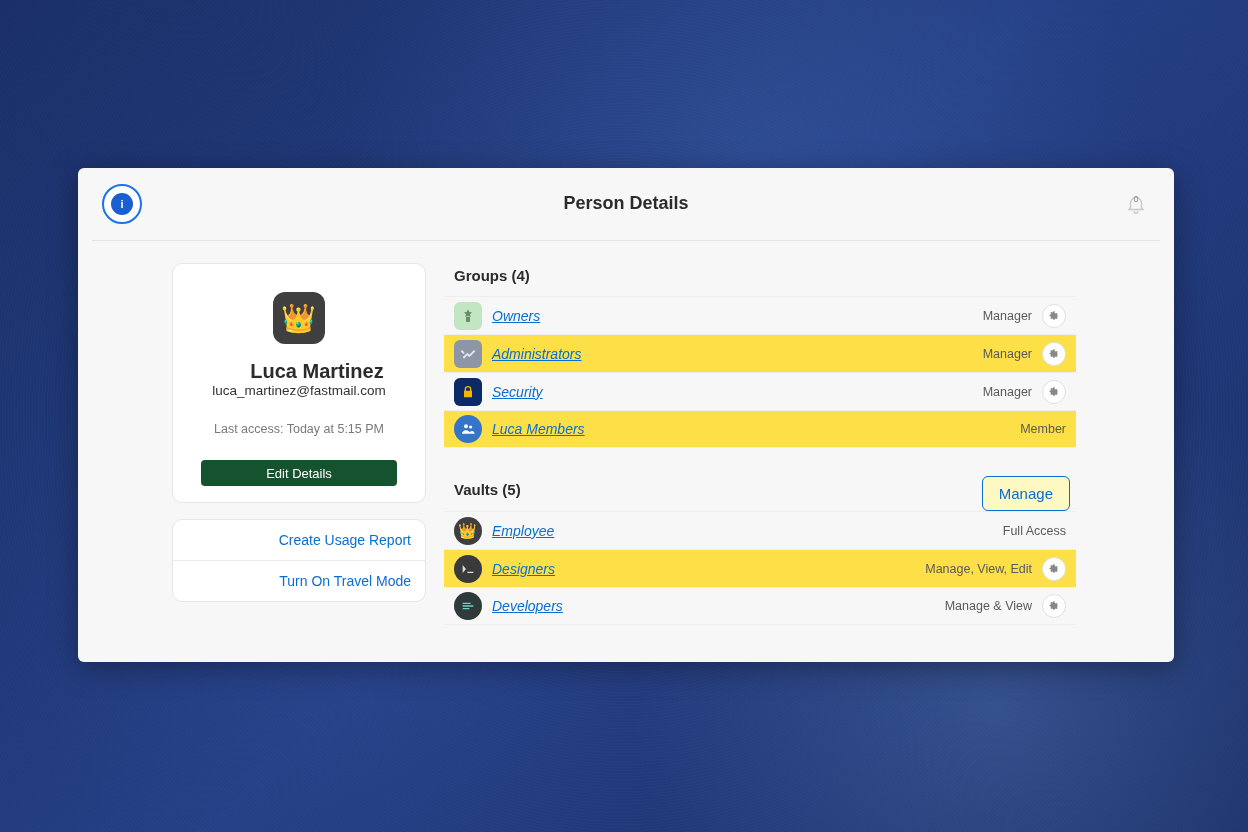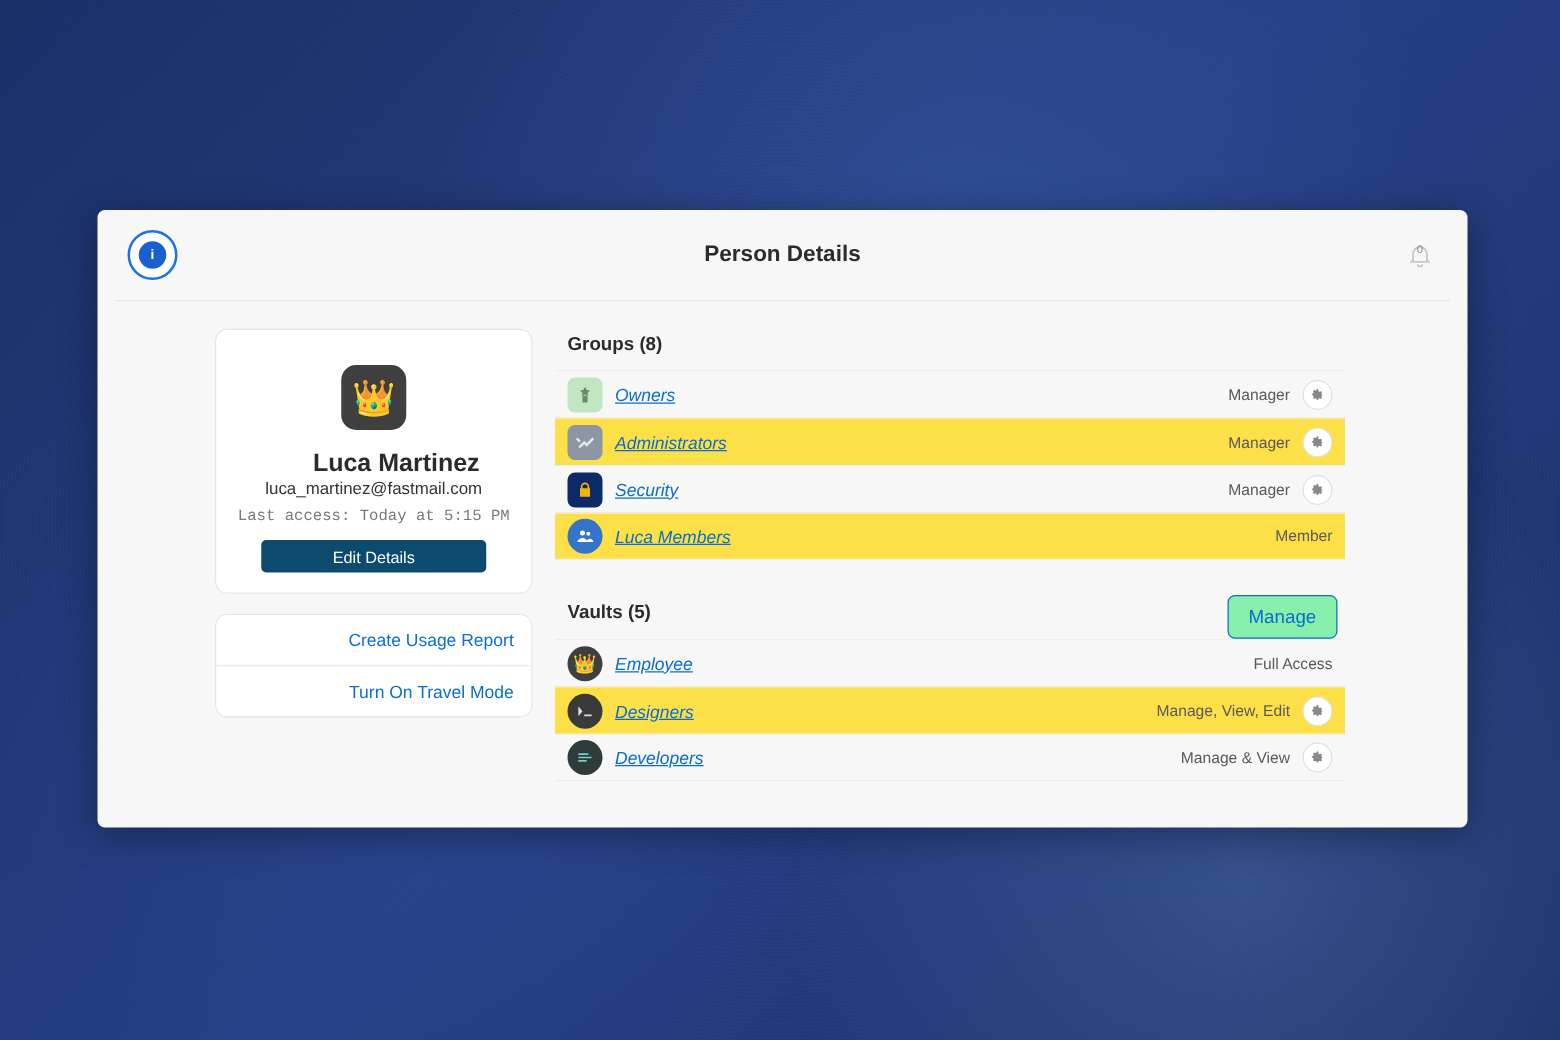--- a/index.html
+++ b/index.html
@@ -93,44 +93,44 @@
     display:flex; flex-direction:column; align-items:center;
   }
   .avatar {
     width:52px;height:52px;border-radius:12px;
     background:#3f3f3f;
     display:flex;align-items:center;justify-content:center;
     font-size:28px;
   }
   .person-name { margin-top:16px; font-size:20px; font-weight:700; color:#2b2b2b;margin-left:36px; }
   .person-email { margin-top:0; font-size:13.5px; color:#333; }
-  .person-last { margin-top:8px; font-size:12.5px; color:#7a7a7a;font-family:Liberation Mono, monospace; }
+  .person-last { margin-top:24px; font-size:12.5px; color:#7a7a7a; }
   .edit-btn {
-    margin-top: 12px;
-    width: 180px; height: 26px;
-    background:#0c4a6e;
+    margin-top: 24px;
+    width: 196px; height: 26px;
+    background:#14532d;
     color:#fff; border:none; border-radius:4px;
     font-size:13px; cursor:pointer;
   }
   .actions-card { padding:0; }
   .action-link {
     display:block; width:100%; text-align:right;
     padding: 12px 14px;
     background:transparent; border:none;
     color:#0a6ed1; font-size:14px;
     cursor:pointer;
   }
   .actions-card .action-link + .action-link { border-top:1px solid #ececec;}
   .section-title {
     font-size:15px; font-weight:700; color:#2b2b2b;
     padding: 4px 10px 12px 10px;
   }
   .section-header { display:flex; align-items:center; justify-content:space-between; }
   .manage-btn{
-    border:1px solid #0a6ed1; color:#0a6ed1; background:#86efac;
+    border:1px solid #0a6ed1; color:#0a6ed1; background:#fef9c3;
     padding:8px 16px; border-radius:6px; font-size:15px; cursor:pointer;
     margin-right:6px;
   }
   .list { }
   .row {
     display:flex; align-items:center;
     height:38px;
     padding: 0 10px;
     border-top:1px solid #eee;
   }
@@ -203,21 +203,21 @@
       <div class="card actions-card">
         <button class="action-link">Create Usage Report</button>
         <button class="action-link">Turn On Travel Mode</button>
       </div>
 
     </div>
 
     <div class="right-col">
 
       <div class="groups-block">
-        <div class="section-title">Groups (8)</div>
+        <div class="section-title">Groups (4)</div>
         <div class="list">
 
           <div class="row">
             <div class="icon ic-owners">
               <svg viewBox="0 0 24 24" fill="currentColor">
                   <path d="M12 2l2 4 4 .5-3 3 1 4-4-2-4 2 1-4-3-3 4-.5z"></path>
                   <rect x="9" y="13" width="6" height="8" rx="1"></rect>
                 </svg>
             </div>
             <a class="link">Owners</a>

